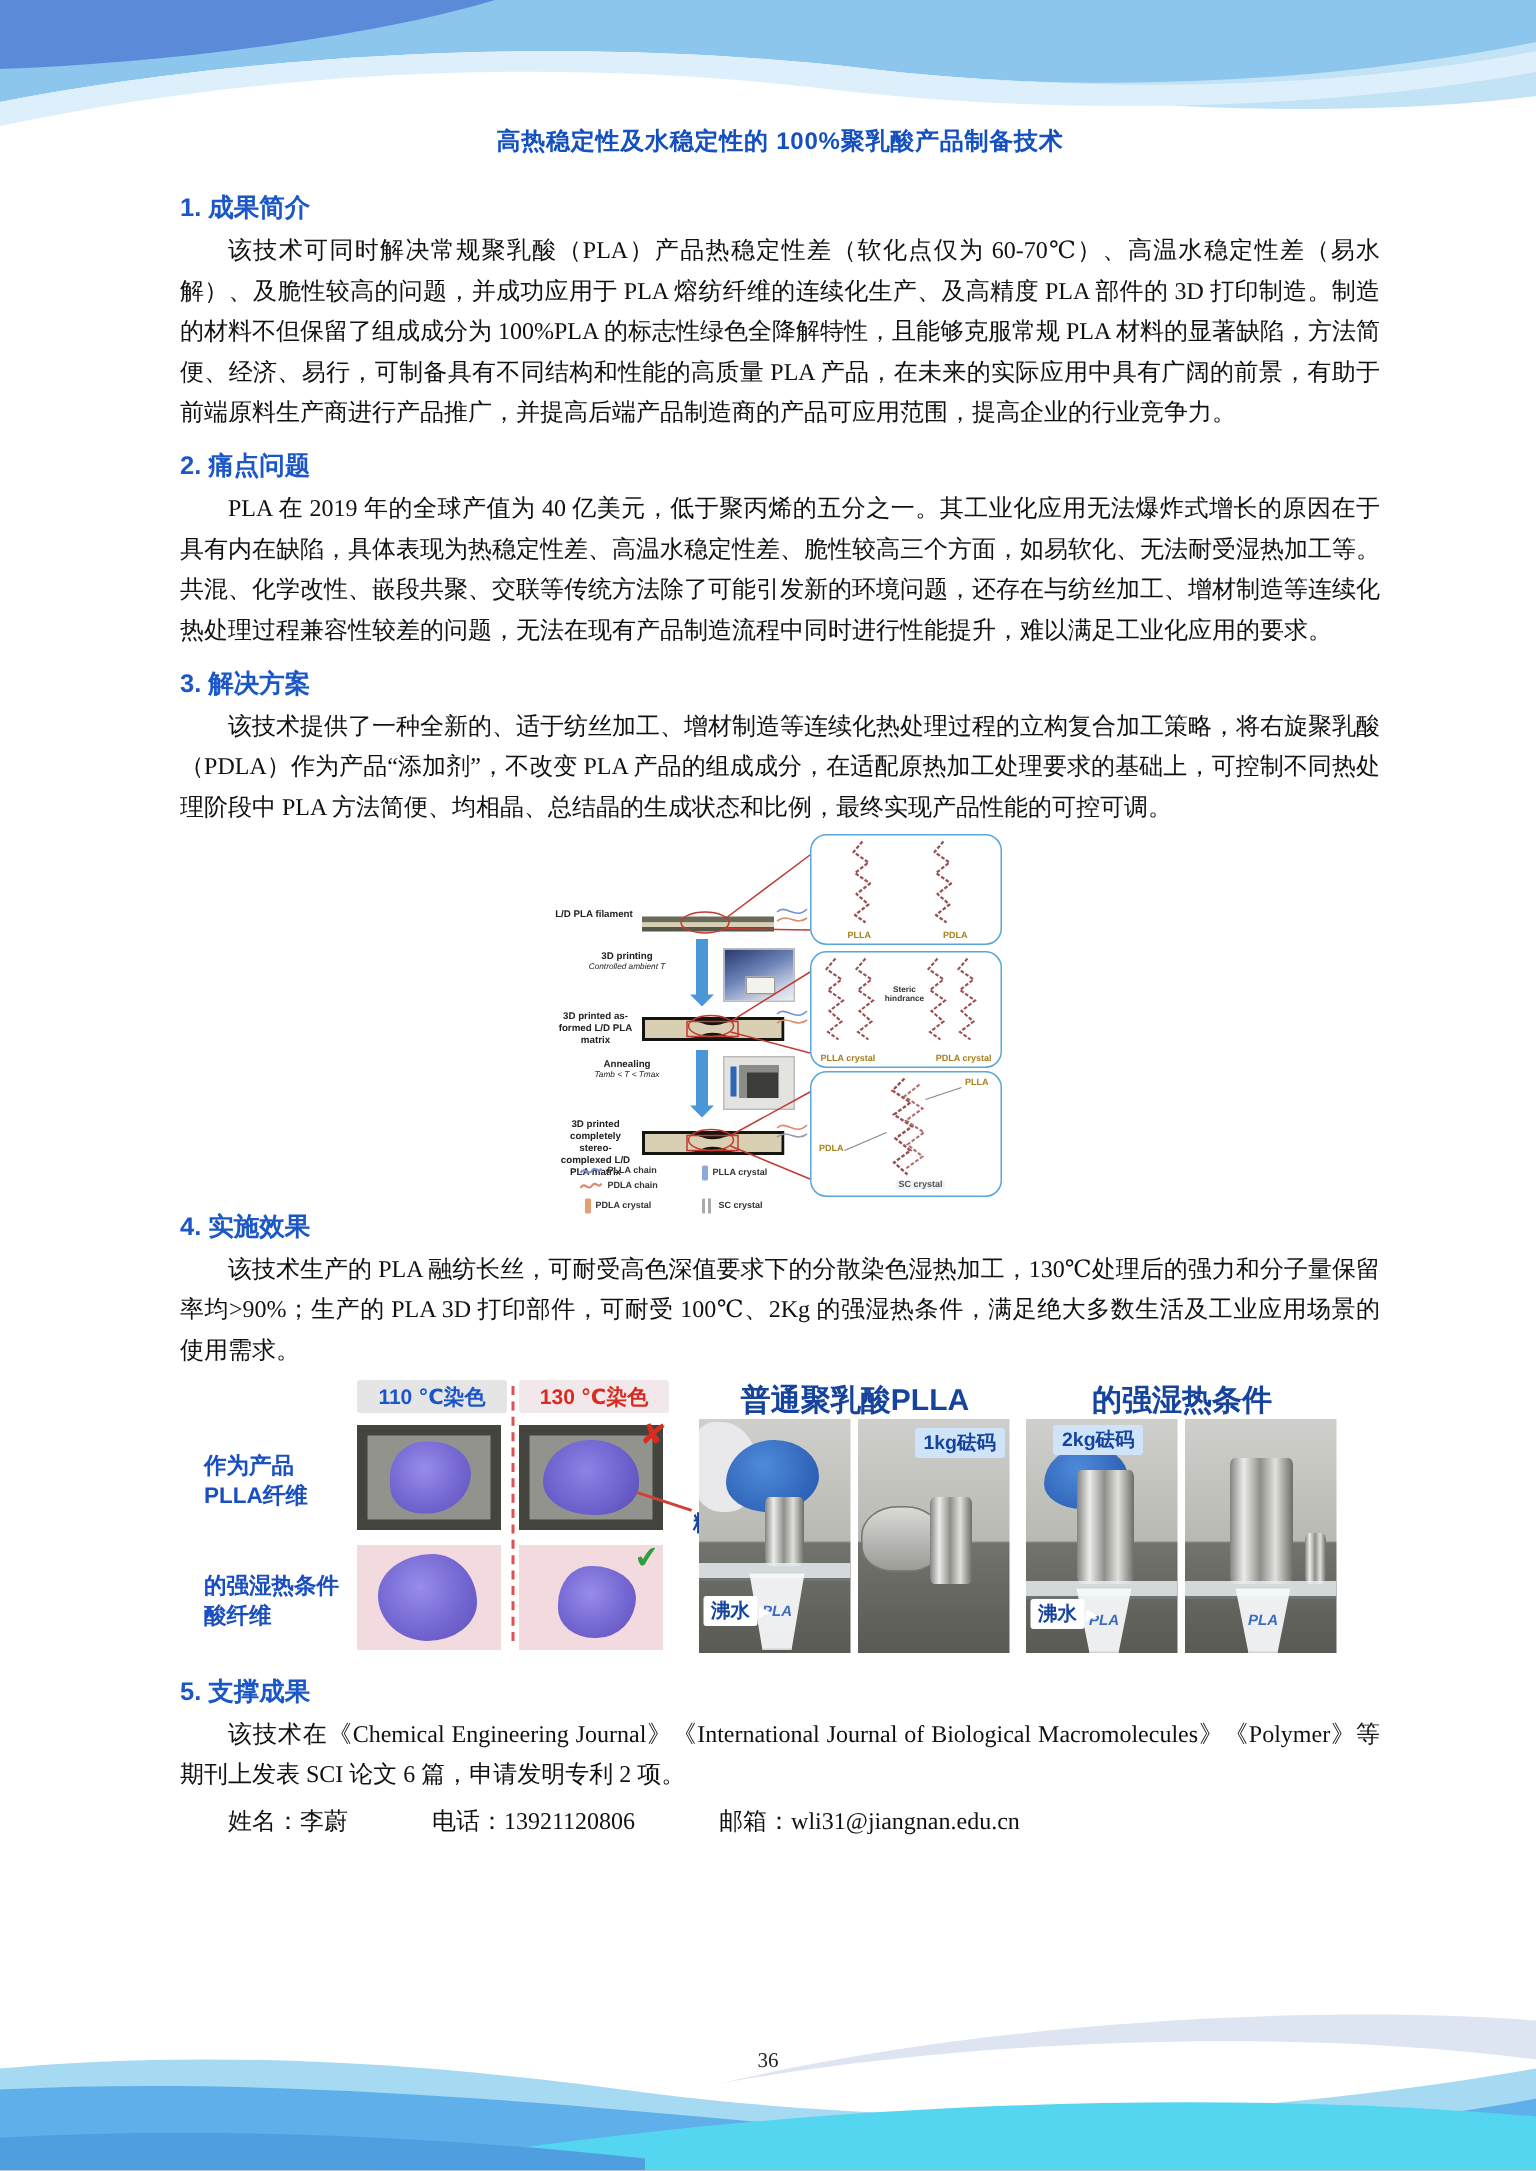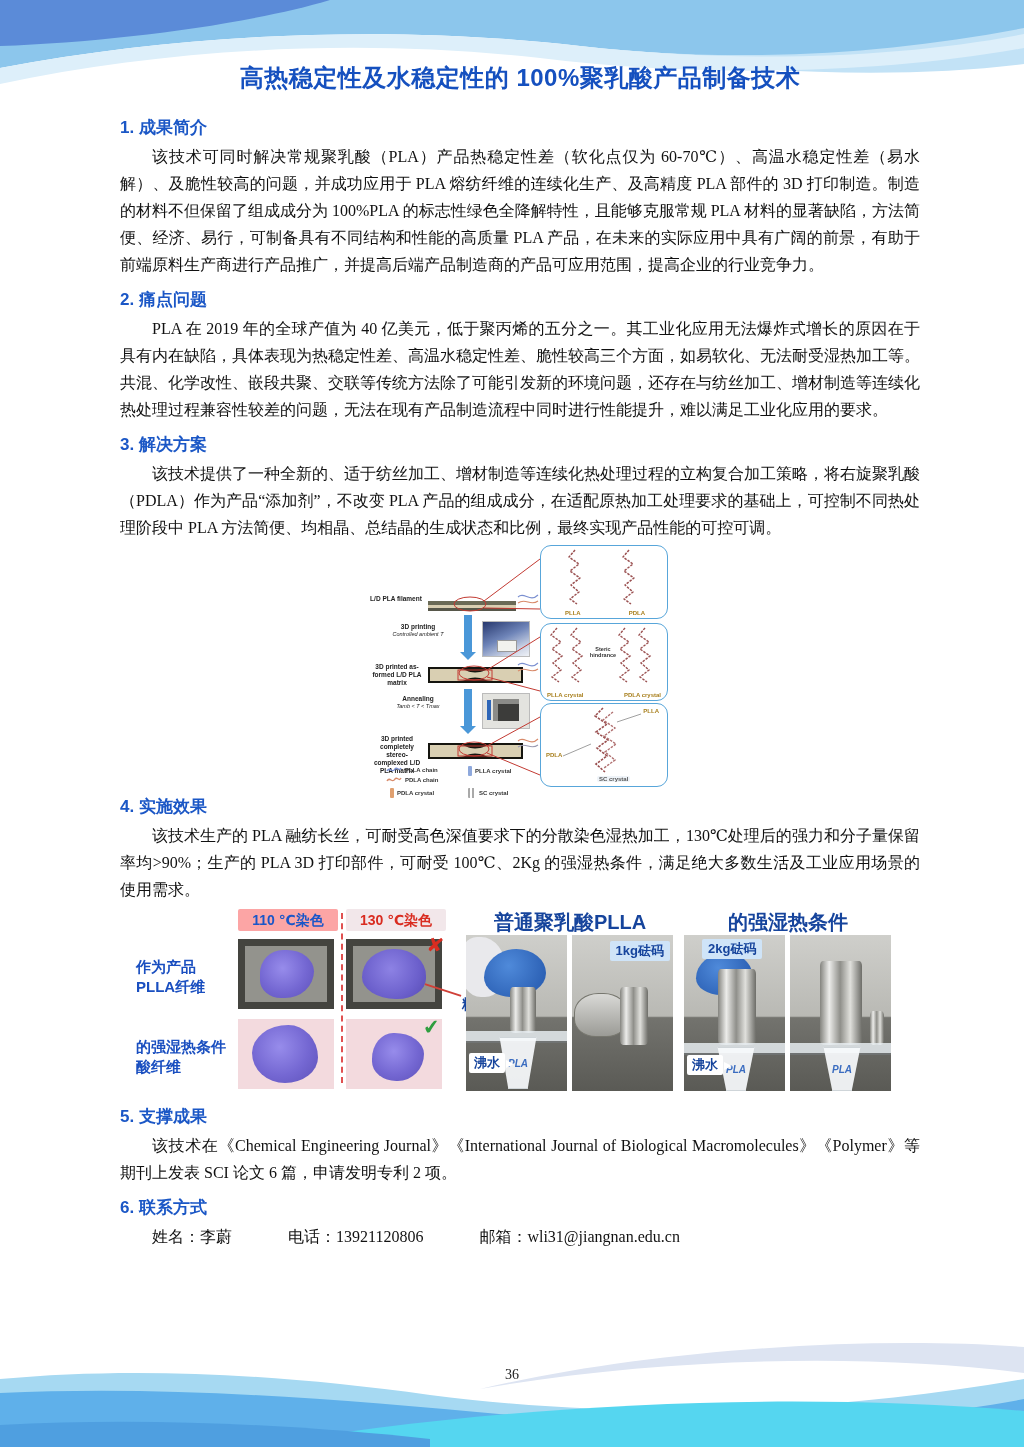--- a/index.html
+++ b/index.html
@@ -5,22 +5,22 @@
   html,body{margin:0;padding:0;background:#9aa0a6;}
   .page{position:relative;width:1024px;height:1447px;margin:0 auto;background:#ffffff;overflow:hidden;
         font-family:"Liberation Serif","DejaVu Serif",serif;color:#111;}
   
   .band-top{position:absolute;top:0;left:0;width:1024px;height:88px;z-index:1;}
   .band-bottom{position:absolute;bottom:0;left:0;width:1024px;height:120px;z-index:1;}
   .band-top svg,.band-bottom svg{display:block;width:100%;height:100%;}
   .page-num{position:absolute;left:0;bottom:64px;width:100%;text-align:center;font-size:14px;color:#222;z-index:3;}
   
   .content{position:absolute;left:120px;top:0;width:800px;z-index:2;}
-  .doc-title{margin:62px 0 22px 0;text-align:center;font-family:"Liberation Sans","DejaVu Sans",sans-serif;
-             font-weight:bold;font-size:24px;color:#1550bf;letter-spacing:.5px;}
+  .doc-title{margin:84px 0 22px 0;text-align:center;font-family:"Liberation Sans","DejaVu Sans",sans-serif;
+             font-weight:bold;font-size:16px;color:#1550bf;letter-spacing:.5px;}
   .sec-h{margin:10px 0 4px 0;font-family:"Liberation Sans","DejaVu Sans",sans-serif;font-weight:bold;
          font-size:17px;color:#1b57c6;}
   .para{margin:0;font-size:16px;line-height:27px;text-align:justify;text-indent:2em;}
   .contact-row{margin:4px 0 0 2em;font-size:16px;line-height:27px;display:flex;}
   .contact-row .pair{margin-right:56px;white-space:nowrap;}
   
   .fig1{position:relative;width:300px;height:240px;margin:4px auto 0 auto;
         font-family:"Liberation Sans","DejaVu Sans",sans-serif;}
   .f1-lab{position:absolute;font-weight:bold;font-size:6.5px;line-height:8px;text-align:center;color:#222;}
   .f1-proc{position:absolute;text-align:center;color:#222;}
@@ -44,21 +44,21 @@
   .f1-legend{position:absolute;left:6px;top:221px;width:160px;font-size:6px;font-weight:bold;color:#333;}
   .f1-li{position:absolute;display:flex;align-items:center;gap:3px;white-space:nowrap;}
   .bar{width:4px;height:10px;border-radius:1px;display:inline-block;}
   .bar-sc{width:8px;height:10px;background:repeating-linear-gradient(90deg,#a9a9a9 0 2px,#fff 2px 4px);}
   .f1-overlay{position:absolute;left:0;top:0;width:300px;height:240px;pointer-events:none;}
   
   .fig2{position:relative;width:770px;height:186px;margin:6px 0 2px 16px;
         font-family:"Liberation Sans","DejaVu Sans",sans-serif;}
   .f2-col-h{position:absolute;top:0;width:100px;height:22px;line-height:22px;text-align:center;
             font-weight:bold;font-size:14px;border-radius:2px;}
-  .f2-col-h.blue{background:#fca5a5;color:#1a56c8;}
+  .f2-col-h.blue{background:#e5e5e5;color:#1a56c8;}
   .f2-col-h.red{background:#f2e7ea;color:#d92c20;}
   .f2-rowlab{position:absolute;left:0;width:100px;font-weight:bold;font-size:15px;line-height:20px;color:#1a4fc0;text-align:left;}
   .f2-ph{position:absolute;width:96px;height:70px;}
   .ph-dark{background:#44443f;box-shadow:inset 0 0 0 7px #44443f, inset 0 0 0 40px #93938d;}
   .ph-pink{background:#f3dade;}
   .blob{position:absolute;background:radial-gradient(circle at 42% 38%,#978ceb 0%,#7467d2 55%,#5c50b8 100%);}
   .blob-f1{left:22px;top:11px;width:54px;height:48px;border-radius:46% 54% 58% 42%/52% 48% 60% 40%;}
   .blob-p1{left:16px;top:10px;width:64px;height:50px;border-radius:50% 50% 46% 54%/58% 55% 42% 45%;
            background:radial-gradient(circle at 45% 40%,#8d82e4 0%,#6c60cc 60%,#564ab2 100%);}
   .blob-f2{left:14px;top:6px;width:66px;height:58px;border-radius:55% 45% 50% 50%/48% 56% 44% 52%;}
@@ -319,21 +319,20 @@
         <div class="stand" style="top:108px;"></div>
         <div class="cup" style="left:30px;top:112px;height:42px;">
             <span>PLA</span>
           </div>
       </div>
     </div>
 
     <h2 class="sec-h">5. 支撑成果</h2>
     <p class="para">该技术在《Chemical Engineering Journal》《International Journal of Biological Macromolecules》《Polymer》等期刊上发表 SCI 论文 6 篇，申请发明专利 2 项。</p>
 
-    <h2 class="sec-h">6. 联系方式</h2>
     <div class="contact-row">
       <span class="pair"><span>姓名：</span><span>李蔚</span></span>
       <span class="pair"><span>电话：</span><span>13921120806</span></span>
       <span class="pair"><span>邮箱：</span><span>wli31@jiangnan.edu.cn</span></span>
     </div>
 
   </div>
 </div>
 
 </body></html>

